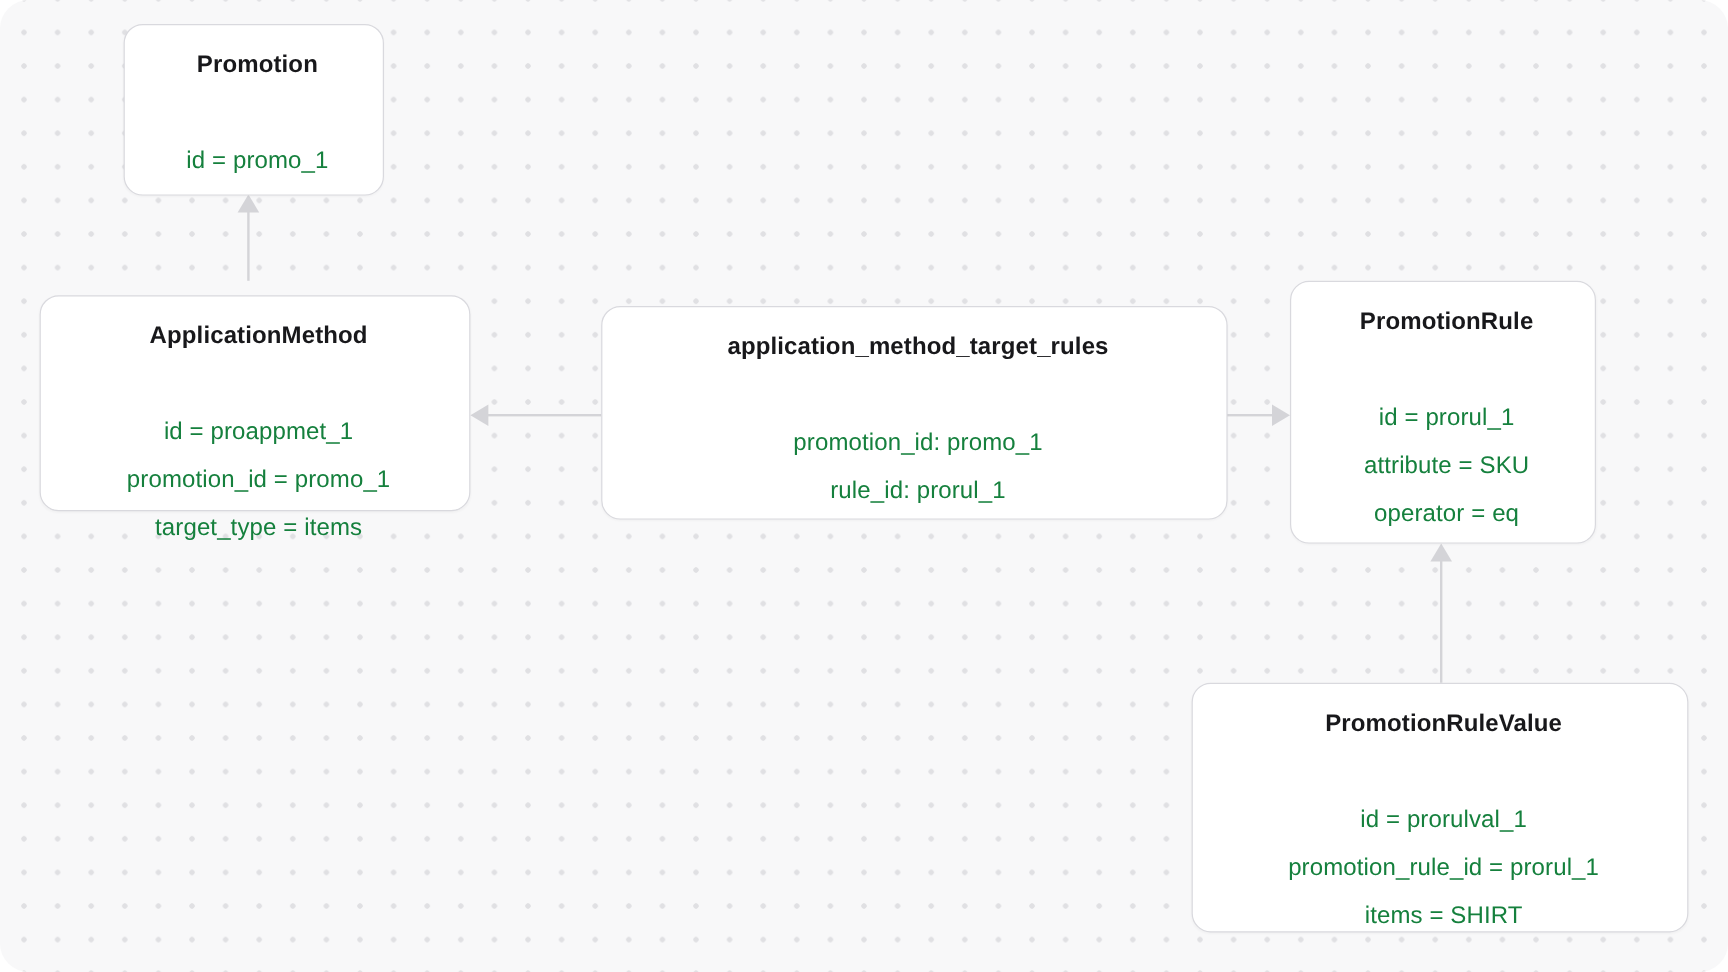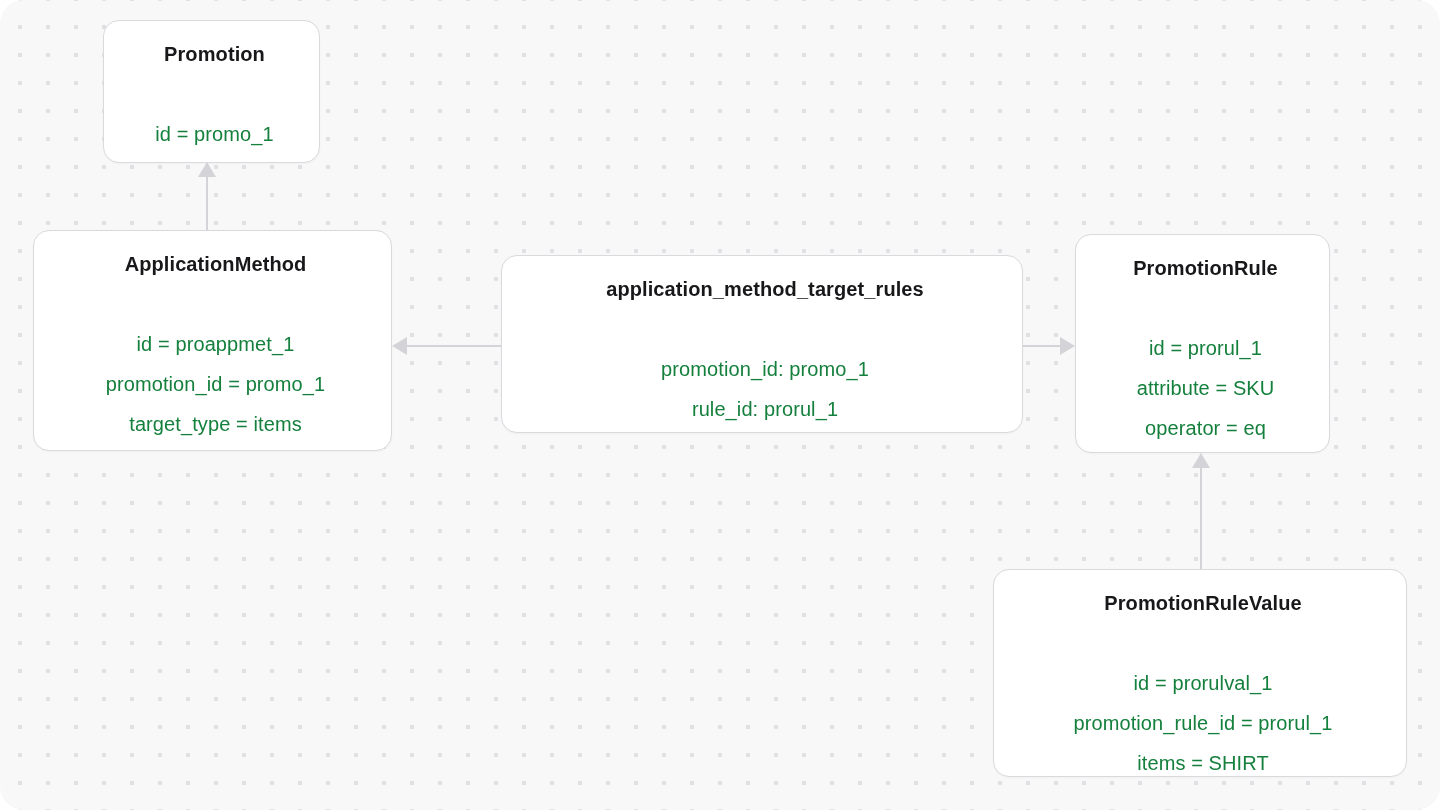--- a/index.html
+++ b/index.html
@@ -42,21 +42,21 @@
   }
   .entity .attr {
     font-size: 20px;
     line-height: 40px;
     color: #15803d;
     letter-spacing: 0.1px;
     white-space: nowrap;
   }
   
   .e-promotion            { left: 103px;  top: 20px;  width: 217px; height: 143px; }
-  .e-application-method   { left: 33px;   top: 230px; width: 359px; height: 221px; }
+  .e-application-method   { left: 33px;   top: 246px; width: 359px; height: 180px; }
   .e-amtr                 { left: 501px;  top: 255px; width: 522px; height: 178px; }
   .e-promotion-rule       { left: 1075px; top: 234px; width: 255px; height: 219px; }
   .e-promotion-rule-value { left: 993px;  top: 569px; width: 414px; height: 208px; }
 
   
   .arrow-line {
     position: absolute;
     background: #d4d4d8;
   }
   .arrow-head {

